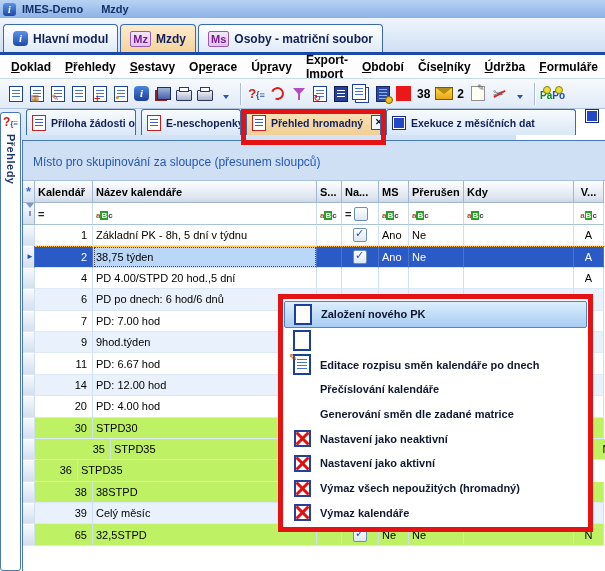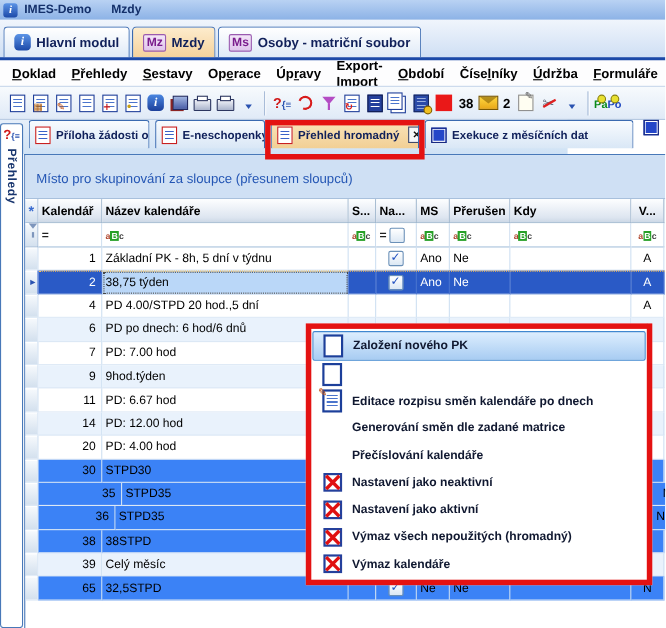--- a/index.html
+++ b/index.html
@@ -127,21 +127,21 @@
     border-bottom:1px solid #9db7d4;box-shadow:inset 0 1px 0 #fff;}
   .fop{font-weight:bold;color:#202020;margin-right:3px;}
   .abc .a{color:#b04830;font-weight:bold;font-size:8px;}
   .abc .b{background:#28a028;color:#fff;font-weight:bold;font-size:8px;padding:0 1px;}
   .abc .c{color:#404040;font-weight:bold;font-size:8px;}
   .ffun{width:0;height:0;border-left:4px solid transparent;border-right:4px solid transparent;
     border-top:5px solid #7e96bc;position:relative;margin:0 auto;}
   .ffun::after{content:'';position:absolute;left:-1px;top:-1px;width:2px;height:5px;background:#7e96bc;top:3px;}
   .drow .gcell{border-right:1px solid #cfe0f2;border-bottom:1px solid #dce8f5;font-size:11px;color:#000;}
   .drow.r-alt .gcell{background:#e9f2fc;}
-  .drow.r-yellow .gcell{background:#3b82f6;}
+  .drow.r-yellow .gcell{background:#bef264;}
   .drow .icell{background:linear-gradient(#f7fafd,#d3e0ee) !important;}
   .drow.r-sel .gcell{background:#2a5ac6;color:#fff;border-right-color:#4a74d0;}
   .drow.r-sel{position:relative;}
   .drow.r-sel::after{content:'';position:absolute;left:12px;right:0;top:0;border-top:1px dotted #ffc050;pointer-events:none;}
   .drow.r-sel .focuscell{background:#bad7f8;color:#000;outline:1px dotted #484848;outline-offset:-2px;}
   .ncell{justify-content:flex-end;padding-right:5px;}
   .nacell,.c8{justify-content:center;}
   .rowarrow{color:#2a52b0;font-size:8px;margin:0 auto;}
   .cb{width:12px;height:12px;background:linear-gradient(#ffffff,#dce8f4);border:1px solid #6a90b8;
     border-radius:2px;display:inline-block;position:relative;flex:none;}
@@ -574,21 +574,21 @@
           <div class="gcell nacell c4" style="width: 37px;"></div>
           <div class="gcell c5" style="width: 30px;"></div>
           <div class="gcell c6" style="width: 55px;"></div>
           <div class="gcell c7" style="width: 110px;"></div>
           <div class="gcell c8" style="width: 30px;">
             <span>N</span>
           </div>
         </div>
         <div class="grow drow r-yellow">
           <div class="gcell icell c0" style="width: 12px;"></div>
-          <div class="gcell ncell c1" style="width: 70px;">
+          <div class="gcell ncell c1" style="width: 43px;">
             <span>36</span>
           </div>
           <div class="gcell namecell c2" style="width: 224px;">
             <span>STPD35</span>
           </div>
           <div class="gcell c3" style="width: 25px;"></div>
           <div class="gcell nacell c4" style="width: 37px;"></div>
           <div class="gcell c5" style="width: 30px;"></div>
           <div class="gcell c6" style="width: 55px;"></div>
           <div class="gcell c7" style="width: 110px;"></div>
@@ -680,25 +680,25 @@
       </div>
       <div class="cmitem">
         <span class="cmicon">
           <span class="ic-doc lines"></span>
           <span class="pen">✎</span>
         </span>
         <span class="cmlabel">Editace rozpisu směn kalendáře po dnech</span>
       </div>
       <div class="cmitem">
         <span class="cmicon"></span>
-        <span class="cmlabel">Generování směn dle zadané matrice</span>
+        <span class="cmlabel">Přečíslování kalendáře</span>
       </div>
       <div class="cmitem">
         <span class="cmicon"></span>
-        <span class="cmlabel">Přečíslování kalendáře</span>
+        <span class="cmlabel">Generování směn dle zadané matrice</span>
       </div>
       <div class="cmitem">
         <span class="cmicon">
           <span class="ic-xbox"></span>
         </span>
         <span class="cmlabel">Nastavení jako neaktivní</span>
       </div>
       <div class="cmitem">
         <span class="cmicon">
           <span class="ic-xbox"></span>

